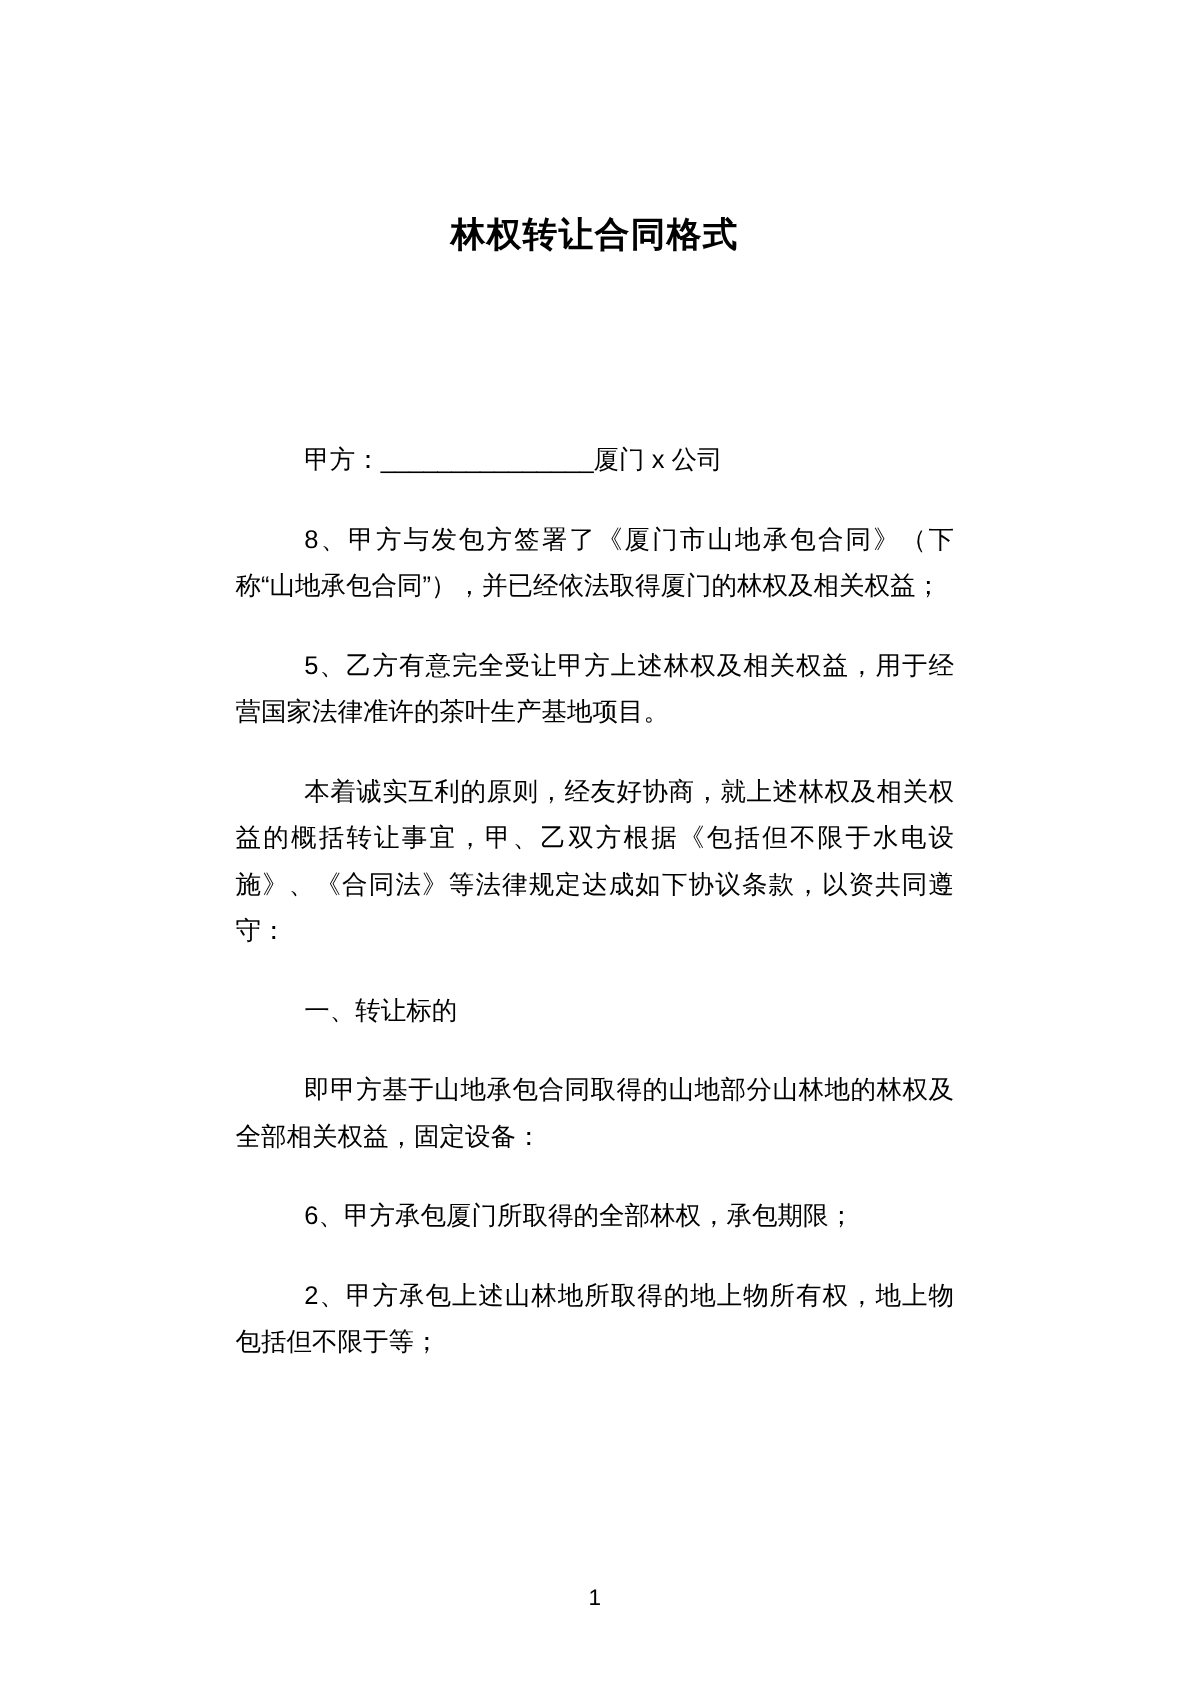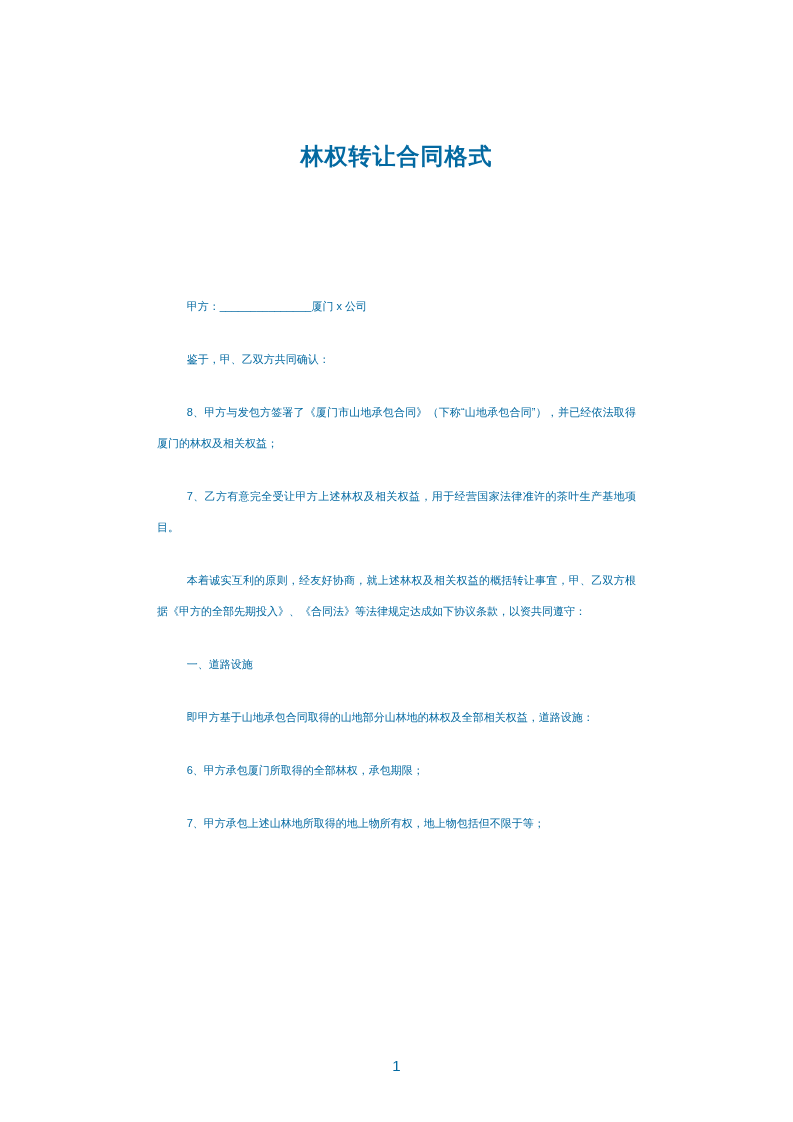--- a/index.html
+++ b/index.html
@@ -6,39 +6,39 @@
     margin: 0;
     padding: 0;
     background: #ffffff;
   }
   .page {
     position: relative;
     width: 671px;
     height: 1122px;
     margin: 0 auto;
     background: #ffffff;
-    color: #0369a1;
+    color: #000000;
     font-family: "Liberation Sans", sans-serif;
     overflow: hidden;
     box-sizing: border-box;
   }
   .content {
     padding: 140px 96px 0 96px;
   }
   .doc-title {
     margin: 0 0 118px 0;
     font-size: 23px;
     font-weight: bold;
     text-align: center;
     letter-spacing: 1px;
     line-height: 33px;
   }
   .para {
     margin: 0 0 22px 0;
-    font-size: 11px;
+    font-size: 17px;
     line-height: 31px;
     text-align: justify;
     text-indent: 2.7em;
     word-break: break-all;
   }
   .page-number {
     position: absolute;
     bottom: 46px;
     left: 0;
     right: 0;
@@ -48,24 +48,23 @@
   }
 </style>
 </head>
 <body>
 
 <div class="page">
   <div class="content">
     <h1 class="doc-title">林权转让合同格式</h1>
 
     <p class="para">甲方：_______________厦门 x 公司</p>
-    <p class="para">鉴于，甲、乙双方共同确认：</p>
     <p class="para">8、甲方与发包方签署了《厦门市山地承包合同》（下称“山地承包合同”），并已经依法取得厦门的林权及相关权益；</p>
-    <p class="para">7、乙方有意完全受让甲方上述林权及相关权益，用于经营国家法律准许的茶叶生产基地项目。</p>
-    <p class="para">本着诚实互利的原则，经友好协商，就上述林权及相关权益的概括转让事宜，甲、乙双方根据《甲方的全部先期投入》、《合同法》等法律规定达成如下协议条款，以资共同遵守：</p>
-    <p class="para">一、道路设施</p>
-    <p class="para">即甲方基于山地承包合同取得的山地部分山林地的林权及全部相关权益，道路设施：</p>
+    <p class="para">5、乙方有意完全受让甲方上述林权及相关权益，用于经营国家法律准许的茶叶生产基地项目。</p>
+    <p class="para">本着诚实互利的原则，经友好协商，就上述林权及相关权益的概括转让事宜，甲、乙双方根据《包括但不限于水电设施》、《合同法》等法律规定达成如下协议条款，以资共同遵守：</p>
+    <p class="para">一、转让标的</p>
+    <p class="para">即甲方基于山地承包合同取得的山地部分山林地的林权及全部相关权益，固定设备：</p>
     <p class="para">6、甲方承包厦门所取得的全部林权，承包期限；</p>
-    <p class="para">7、甲方承包上述山林地所取得的地上物所有权，地上物包括但不限于等；</p>
+    <p class="para">2、甲方承包上述山林地所取得的地上物所有权，地上物包括但不限于等；</p>
   </div>
 
   <div class="page-number">1</div>
 </div>
 
 </body></html>

